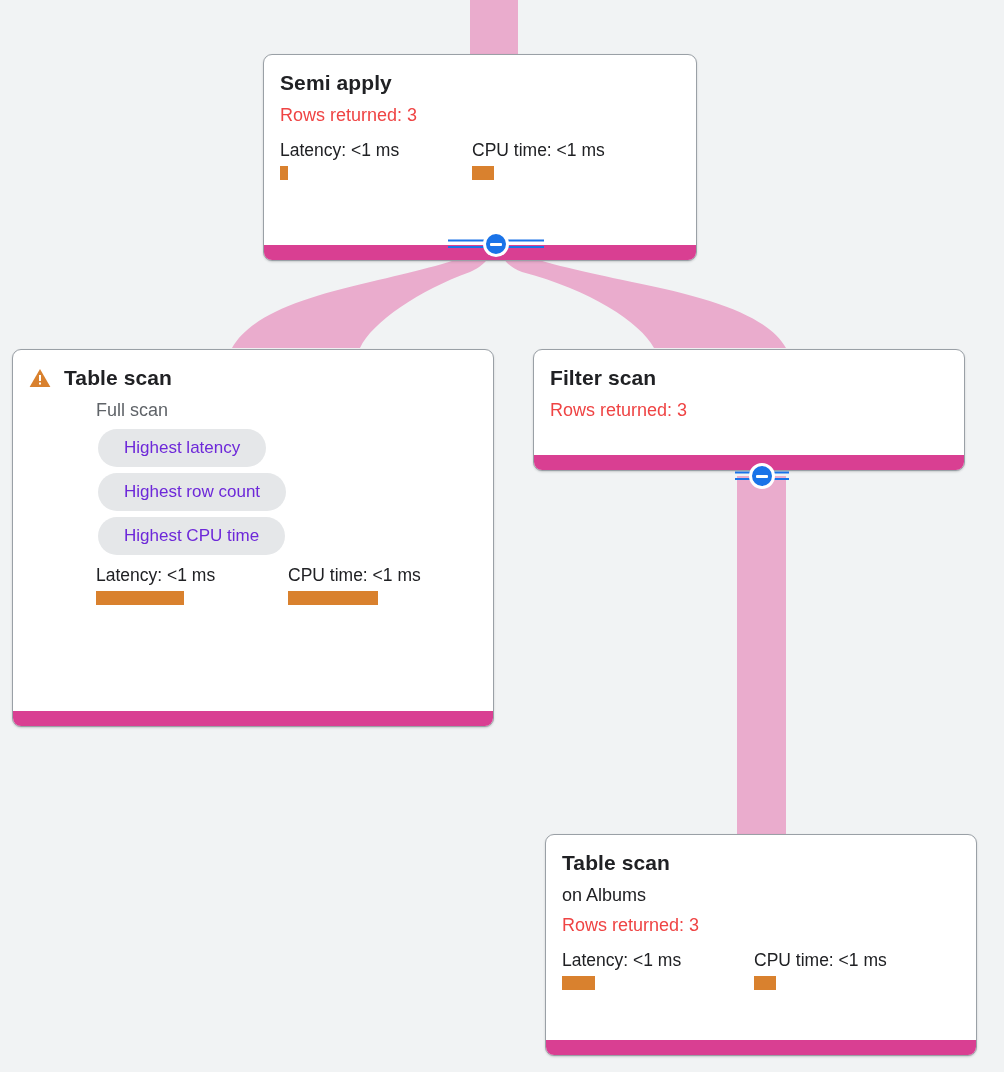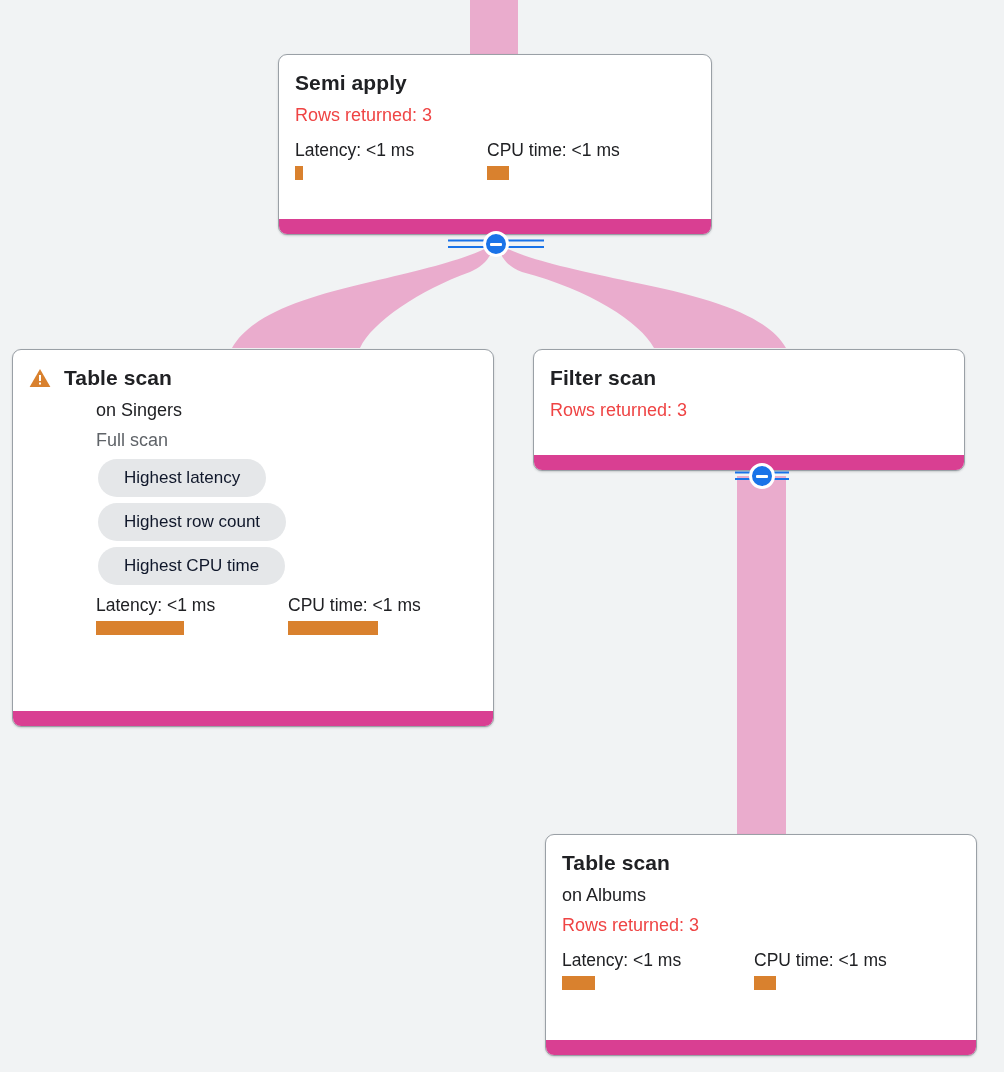--- a/index.html
+++ b/index.html
@@ -69,21 +69,21 @@
   .node-rows {
     font-size: 18px;
     color: #ef4444;
     line-height: 30px;
   }
   .chips { margin: 4px 0 2px 0; }
   .chip {
     display: block;
     width: fit-content;
     background: #e5e7e9;
-    color: #0f172a;
+    color: #6d28d9;
     font-size: 17px;
     line-height: 21px;
     padding: 8px 26px 9px 26px;
     border-radius: 999px;
     margin: 0 0 6px 2px;
   }
   .metrics {
     display: flex;
     margin-top: 9px;
   }
@@ -150,21 +150,21 @@
     <path d="M 498 244
              C 522 258, 566 268, 632 282
              C 712 298, 768 316, 786 348
              L 654 348
              C 640 322, 590 290, 522 272
              C 506 266, 500 256, 498 244 Z" fill="#eaaccd"></path>
 
     <rect x="737" y="476" width="49" height="366" fill="#eaaccd"></rect>
   </svg>
 
-  <div class="node" style="left:278px; top:54px; width:434px; height:181px;justify-content:space-between;">
+  <div class="node" style="left:263px; top:54px; width:434px; height:207px;justify-content:space-between;">
     <div class="node-body">
       <div class="node-title-row">
         <div class="node-title">Semi apply</div>
       </div>
       <div class="node-rows">Rows returned: 3</div>
       <div class="metrics">
         <div class="metric" style="width:192px;">
           <div class="metric-label">Latency: &lt;1 ms</div>
           <div class="metric-bar" style="width:8px;"></div>
         </div>
@@ -191,21 +191,20 @@
     <div class="node-body">
       <div class="node-title-row">
         <svg class="warn-icon" viewBox="0 0 22 20">
           <path d="M11 1 L21.4 19 L0.6 19 Z" fill="#d9812e"></path>
           <rect x="10" y="7" width="2" height="6" fill="#ffffff"></rect>
           <rect x="10" y="14.5" width="2" height="2" fill="#ffffff"></rect>
         </svg>
         <div class="node-title">Table scan</div>
       </div>
       <div style="padding-left:67px;">
-        <div class="node-sub">on Singers</div>
         <div class="node-sub muted">Full scan</div>
         <div class="chips">
           <span class="chip">Highest latency</span>
           <span class="chip">Highest row count</span>
           <span class="chip">Highest CPU time</span>
         </div>
         <div class="metrics">
           <div class="metric" style="width:192px;">
             <div class="metric-label">Latency: &lt;1 ms</div>
             <div class="metric-bar" style="width:88px;"></div>

